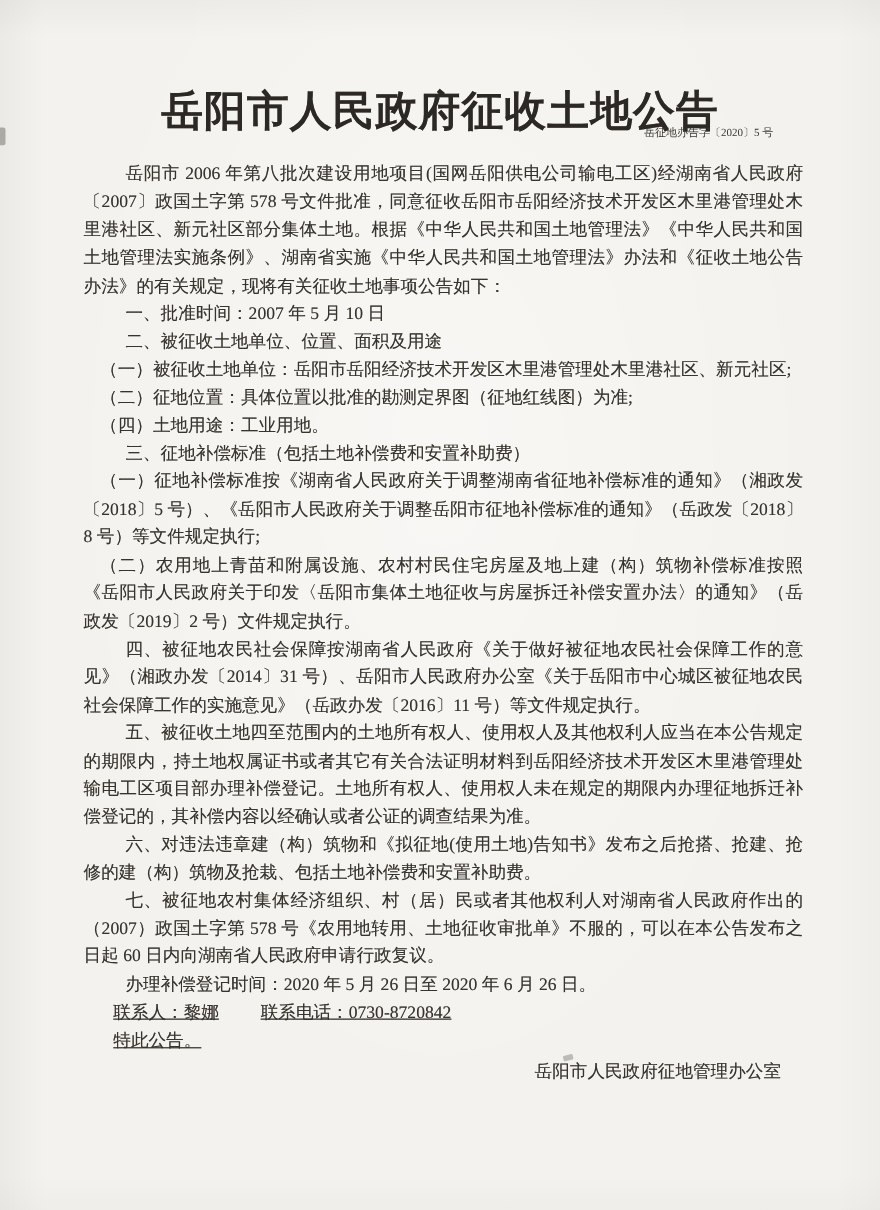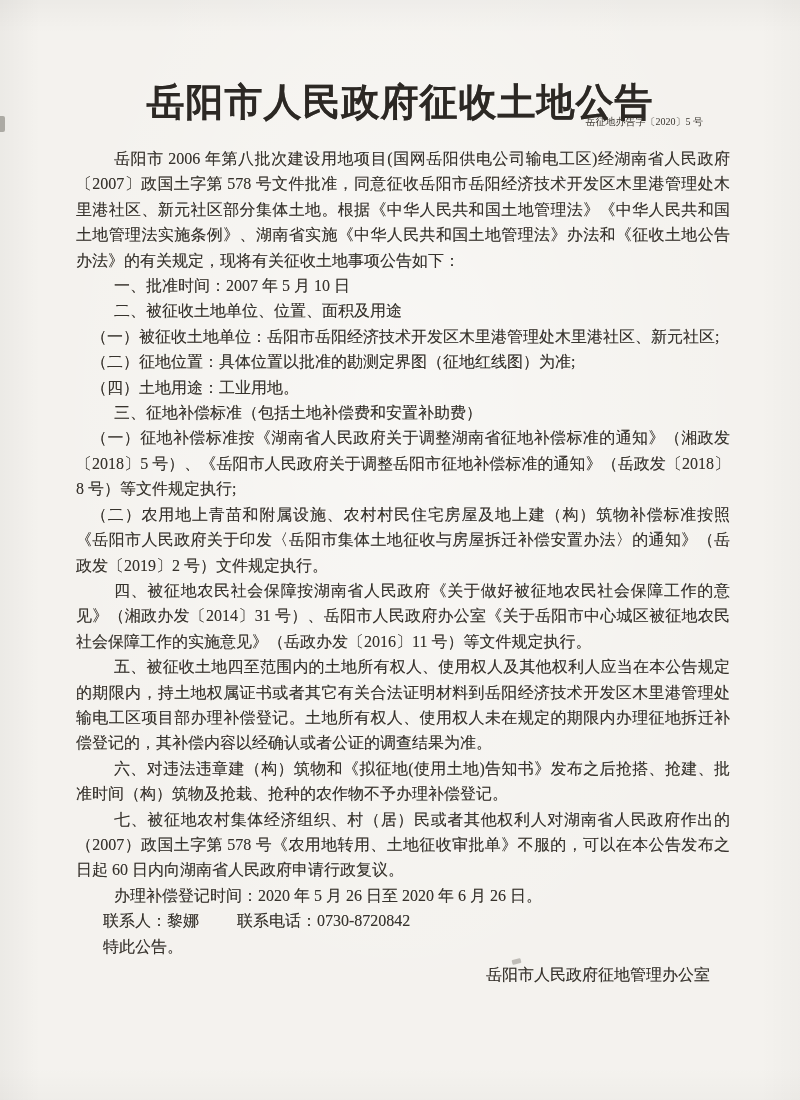--- a/index.html
+++ b/index.html
@@ -48,21 +48,21 @@
     width: 654px;
     font-size: 16px;
     line-height: 25.4px;
     text-align: justify;
     color: #37332d;
     text-shadow: 0 0 0.5px rgba(55,51,45,0.45);
   }
   .doc-body p { margin: 0; padding: 0; }
   .ind-a { text-indent: 38px; }  
   .ind-b { text-indent: 15px; }  
-  .ind-c { text-indent: 27px; }  
+  .ind-c { text-indent: 27px; text-decoration: underline; }  
   .contact-spacer { display: inline-block; width: 38px; }
   .signature {
     margin: 3px 20px 0 auto;
     width: fit-content;
     text-align: center;
     line-height: 26px;
   }
   
   .speck { position: absolute; pointer-events: none; }
   .speck-1 { left: 512px; top: 959px; width: 9px; height: 5px; background: rgba(90,85,78,0.35); border-radius: 1px; transform: rotate(-14deg); }
@@ -86,21 +86,21 @@
     <p class="ind-a">一、批准时间：2007 年 5 月 10 日</p>
     <p class="ind-a">二、被征收土地单位、位置、面积及用途</p>
     <p class="ind-b">（一）被征收土地单位：岳阳市岳阳经济技术开发区木里港管理处木里港社区、新元社区;</p>
     <p class="ind-b">（二）征地位置：具体位置以批准的勘测定界图（征地红线图）为准;</p>
     <p class="ind-b">（四）土地用途：工业用地。</p>
     <p class="ind-a">三、征地补偿标准（包括土地补偿费和安置补助费）</p>
     <p class="ind-b">（一）征地补偿标准按《湖南省人民政府关于调整湖南省征地补偿标准的通知》（湘政发〔2018〕5 号）、《岳阳市人民政府关于调整岳阳市征地补偿标准的通知》（岳政发〔2018〕8 号）等文件规定执行;</p>
     <p class="ind-b">（二）农用地上青苗和附属设施、农村村民住宅房屋及地上建（构）筑物补偿标准按照《岳阳市人民政府关于印发〈岳阳市集体土地征收与房屋拆迁补偿安置办法〉的通知》（岳政发〔2019〕2 号）文件规定执行。</p>
     <p class="ind-a">四、被征地农民社会保障按湖南省人民政府《关于做好被征地农民社会保障工作的意见》（湘政办发〔2014〕31 号）、岳阳市人民政府办公室《关于岳阳市中心城区被征地农民社会保障工作的实施意见》（岳政办发〔2016〕11 号）等文件规定执行。</p>
     <p class="ind-a">五、被征收土地四至范围内的土地所有权人、使用权人及其他权利人应当在本公告规定的期限内，持土地权属证书或者其它有关合法证明材料到岳阳经济技术开发区木里港管理处输电工区项目部办理补偿登记。土地所有权人、使用权人未在规定的期限内办理征地拆迁补偿登记的，其补偿内容以经确认或者公证的调查结果为准。</p>
-    <p class="ind-a">六、对违法违章建（构）筑物和《拟征地(使用土地)告知书》发布之后抢搭、抢建、批准时间（构）筑物及抢栽、抢种的农作物不予办理补偿登记。</p>
+    <p class="ind-a">六、对违法违章建（构）筑物和《拟征地(使用土地)告知书》发布之后抢搭、抢建、抢修的建（构）筑物及抢栽、包括土地补偿费和安置补助费。</p>
     <p class="ind-a">七、被征地农村集体经济组织、村（居）民或者其他权利人对湖南省人民政府作出的（2007）政国土字第 578 号《农用地转用、土地征收审批单》不服的，可以在本公告发布之日起 60 日内向湖南省人民政府申请行政复议。</p>
     <p class="ind-a">办理补偿登记时间：2020 年 5 月 26 日至 2020 年 6 月 26 日。</p>
 
     <p class="ind-c"><span>联系人：黎娜</span><span class="contact-spacer"></span><span>联系电话：0730-8720842</span></p>
 
     <p class="ind-c">特此公告。</p>
 
     <div class="signature">
       <div>岳阳市人民政府征地管理办公室</div>
     </div>

